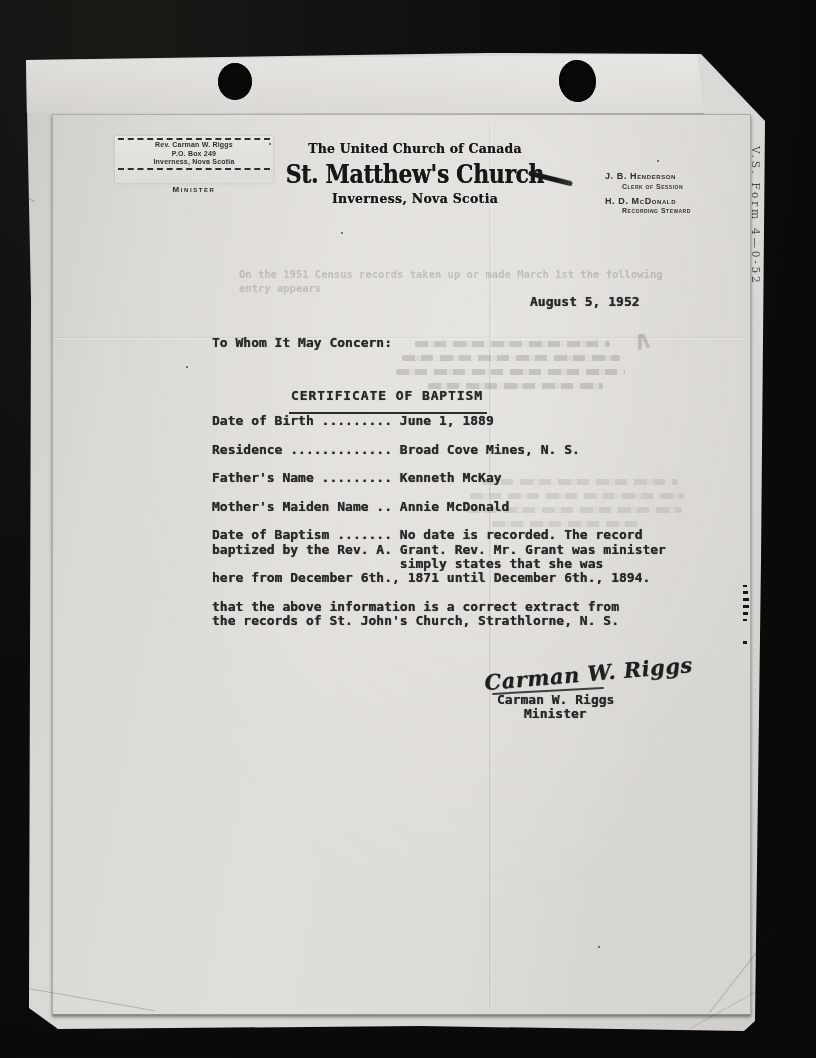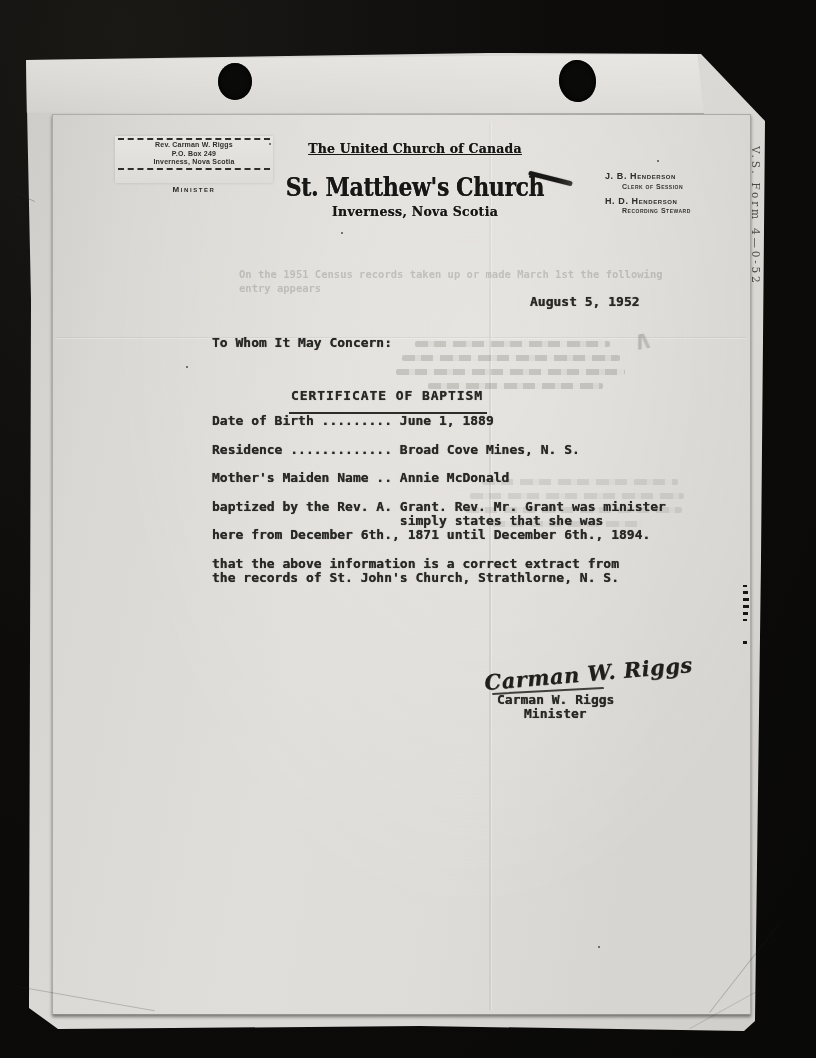--- a/index.html
+++ b/index.html
@@ -52,21 +52,21 @@
     left:115px;top:136px;width:158px;height:47px;
     background:linear-gradient(#e7e5e1,#dedcd8);
     box-shadow:0 0 3px rgba(0,0,0,.13);
     padding-top:1px;box-sizing:border-box;
   }
   .stamp-rule{height:0;border-top:2px dashed #2e2e2c;margin:1px 3px;}
   .stamp-line{font:bold 7px/8.6px "Liberation Sans", sans-serif;text-align:center;color:#2f2f2d;letter-spacing:.2px;}
   .stamp-title{left:115px;top:185px;width:158px;text-align:center;
     font:bold 8px "Liberation Sans", sans-serif;font-variant:small-caps;letter-spacing:1.6px;color:#2b2b29;}
   .lh-center{left:255px;top:141px;width:320px;text-align:center;color:#171716;}
-  .lh-denom{font:bold 12.5px "DejaVu Serif", serif;letter-spacing:.2px;margin-bottom:16px;text-shadow:0 0 .5px rgba(20,20,20,.7);text-decoration:underline;}
+  .lh-denom{font:bold 12.5px "DejaVu Serif", serif;letter-spacing:.2px;margin-bottom:3px;text-shadow:0 0 .5px rgba(20,20,20,.7);}
   .lh-name{font:bold 24px "DejaVu Serif", serif;letter-spacing:-.5px;transform:scale(.92,1.1);text-shadow:0 0 .6px rgba(15,15,15,.8);margin-bottom:3px;}
   .lh-loc{font:bold 12.5px "DejaVu Serif", serif;letter-spacing:.3px;text-shadow:0 0 .5px rgba(20,20,20,.7);}
   .pen-mark{left:528px;top:176px;width:45px;height:4.5px;border-radius:3px;
     background:linear-gradient(90deg,#181816 0 65%,#3b3b38);transform:rotate(14deg);box-shadow:0 0 1px rgba(60,60,58,.6);}
   .officials{left:605px;top:171px;width:120px;color:#2d2d2b;}
   .off-name{font:bold 9px "Liberation Sans", sans-serif;font-variant:small-caps;letter-spacing:.6px;}
   .off-role{font:bold 7px "Liberation Sans", sans-serif;font-variant:small-caps;letter-spacing:.5px;margin:1.5px 0 6px 17px;color:#333331;}
   
   .tw{font:bold 13px/14.3px "DejaVu Sans Mono", monospace;color:#282826;white-space:pre;
       text-shadow:0 0 .7px rgba(35,35,33,.9);}
@@ -136,32 +136,34 @@
   <div class="abs lh-center">
     <div class="lh-denom">The United Church of Canada</div>
     <div class="lh-name">St. Matthew's Church</div>
     <div class="lh-loc">Inverness, Nova Scotia</div>
   </div>
   <div class="abs pen-mark"></div>
 
   <div class="abs officials">
     <div class="off-name">J. B. Henderson</div>
     <div class="off-role">Clerk of Session</div>
-    <div class="off-name">H. D. Henderson</div>
+    <div class="off-name">H. D. McDonald</div>
     <div class="off-role">Recording Steward</div>
   </div>
 
   <div class="abs tw" style="left:530px;top:295px;">August 5, 1952</div>
   <div class="abs tw" style="left:212px;top:336px;">To Whom It May Concern:</div>
   <div class="abs tw" style="left:289px;top:389px;"><span class="title-underline">CERTIFICATE OF BAPTISM</span></div>
 
   <div class="abs typed-block">
     <div class="tw mb">Date of Birth ......... June 1, 1889</div>
     <div class="tw mb">Residence ............. Broad Cove Mines, N. S.</div>
+    <div class="tw mb">Father's Name ......... Kenneth McKay</div>
     <div class="tw mb">Mother's Maiden Name .. Annie McDonald</div>
+    <div class="tw">Date of Baptism ....... No date is recorded. The record</div>
     <div class="tw">baptized by the Rev. A. Grant. Rev. Mr. Grant was minister</div>
     <div class="tw">                        simply states that she was</div>
     <div class="tw mb">here from December 6th., 1871 until December 6th., 1894.</div>
     <div class="tw">that the above information is a correct extract from</div>
     <div class="tw">the records of St. John's Church, Strathlorne, N. S.</div>
   </div>
 
   <div class="abs sig-script">Carman W. Riggs</div>
   <div class="abs sig-underline"></div>
   <div class="abs tw" style="left:497px;top:693px;">Carman W. Riggs</div>

